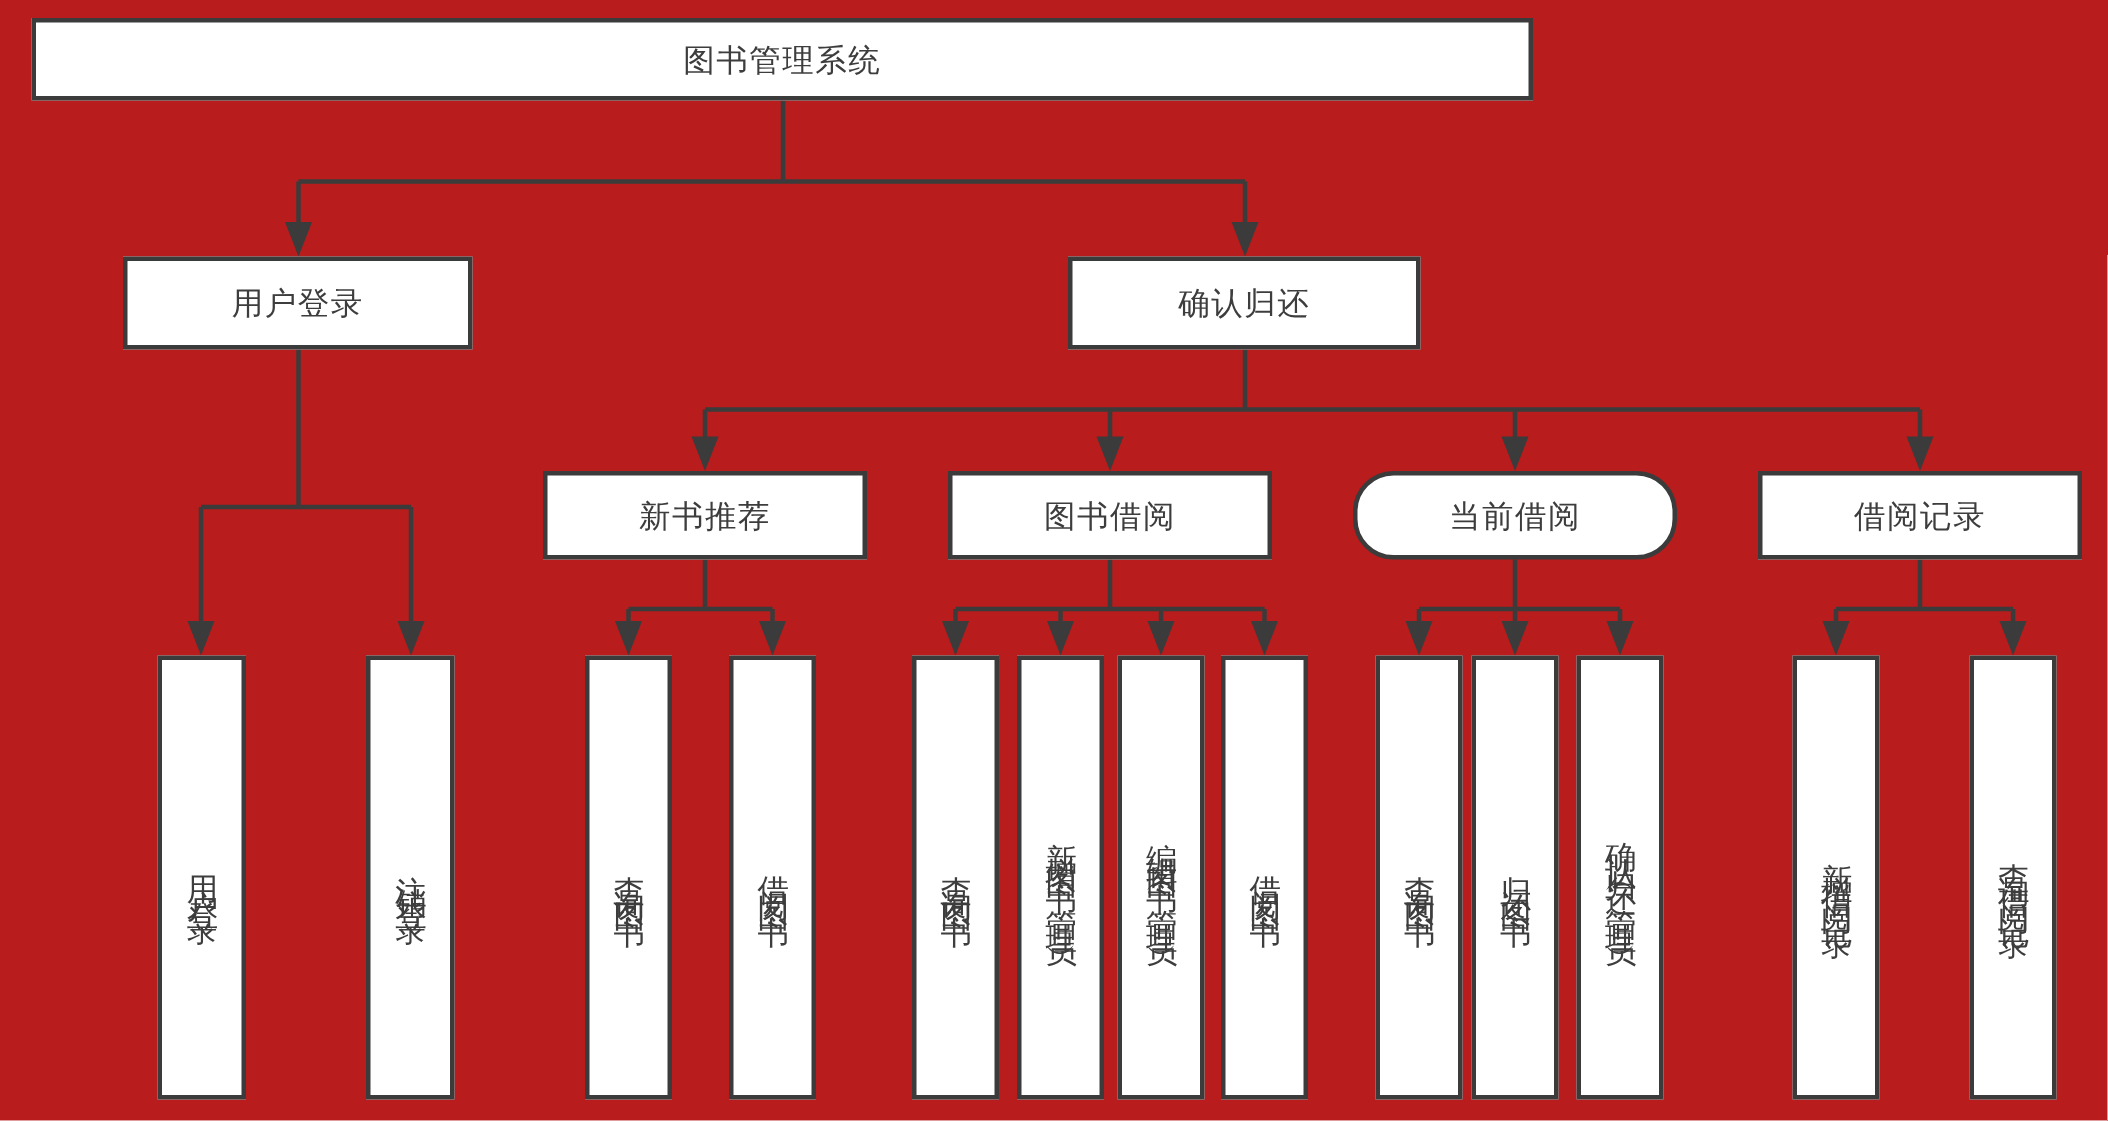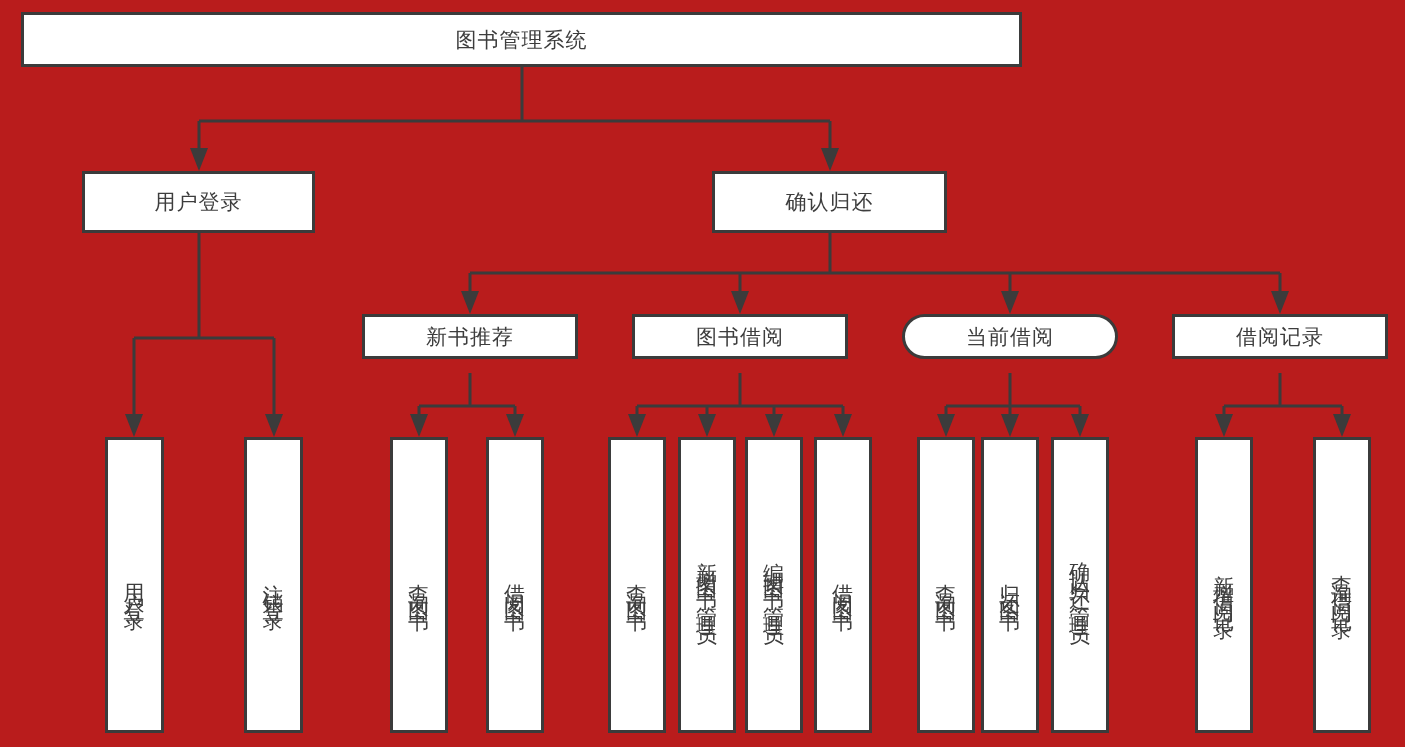--- a/index.html
+++ b/index.html
@@ -41,21 +41,21 @@
   .leaf .vlabel {
     writing-mode: vertical-rl;
     font-size: 21px;
     letter-spacing: 9px;
     line-height: 1;
     white-space: nowrap;
   }
   .root-box   { left: 21px;  top: 12px;  width: 1001px; height: 55px; }
   .n-login    { left: 82px;  top: 171px; width: 233px;  height: 62px; }
   .n-bookmgmt { left: 712px; top: 171px; width: 235px;  height: 62px; }
-  .lvl3 { top: 314px; width: 216px; height: 45px; }
+  .lvl3 { top: 314px; width: 216px; height: 59px; }
   .n-newrec  { left: 362px; }
   .n-borrow  { left: 632px; }
   .n-current { left: 902px; border-radius: 27px; }
   .n-records { left: 1172px; }
   .leaf { top: 437px; height: 296px; width: 58px; }
   .lf-1a { left: 105px; width: 59px; }
   .lf-1b { left: 244px; width: 59px; }
   .lf-2a { left: 390px; }
   .lf-2b { left: 486px; }
   .lf-3a { left: 608px; }

